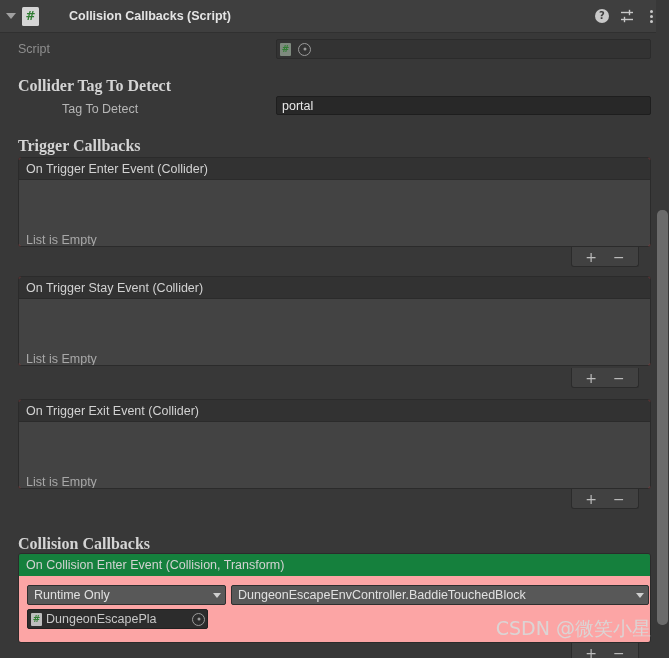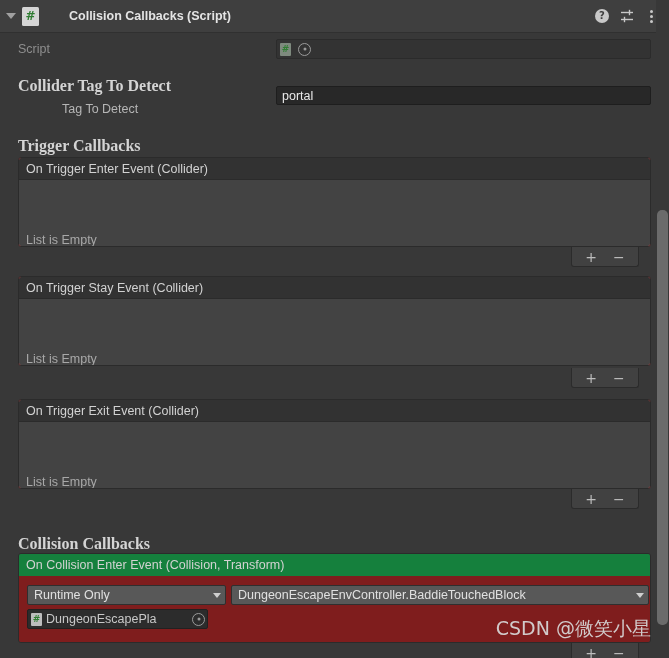--- a/index.html
+++ b/index.html
@@ -235,21 +235,21 @@
   }
   .evt-header {
     height: 22px;
     background: #15803d;
     display: flex; align-items: center;
     padding-left: 7px;
     color: #d2d2d2;
     font-size: 12.5px;
     white-space: nowrap;
   }
-  .evt-body { background: #7f1d1d; position: relative; }
+  .evt-body { background: #fca5a5; position: relative; }
 
   .dropdown {
     background: #585858;
     border: 1px solid #2f2f2f;
     border-radius: 2px;
     height: 20px;
     display: flex;
     align-items: center;
     padding: 0 4px 0 6px;
     color: #e0e0e0;
@@ -338,21 +338,21 @@
         <span>#</span>
       </span>
     <span class="picker"></span>
   </div>
 
   <div class="section-title" style="left:18px; top:77px;">Collider Tag To Detect</div>
 
   <div class="row" style="left:18px; top:99px; height:19px;margin-left:44px;">
     <span class="field-label">Tag To Detect</span>
   </div>
-  <div class="textinput" style="position:absolute; left:276px; top:86px; width:375px;">
+  <div class="textinput" style="position:absolute; left:276px; top:96px; width:375px;">
     <span>portal</span>
   </div>
 
   <div class="section-title" style="left:18px; top:137px;">Trigger Callbacks</div>
 
   <div class="rlist" style="left:18px; top:157px; width:633px; height:90px;">
     <div class="rlist-header">On Trigger Enter Event (Collider)</div>
     <div class="rlist-body" style="height:67px;">
       <span>List is Empty</span>
     </div>

